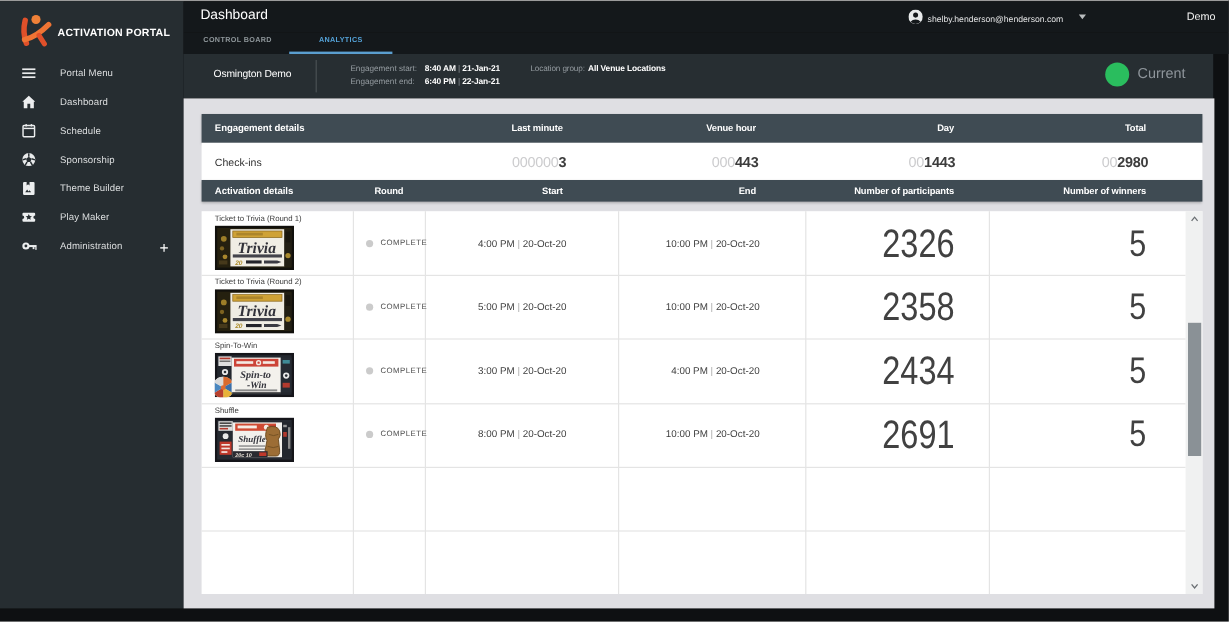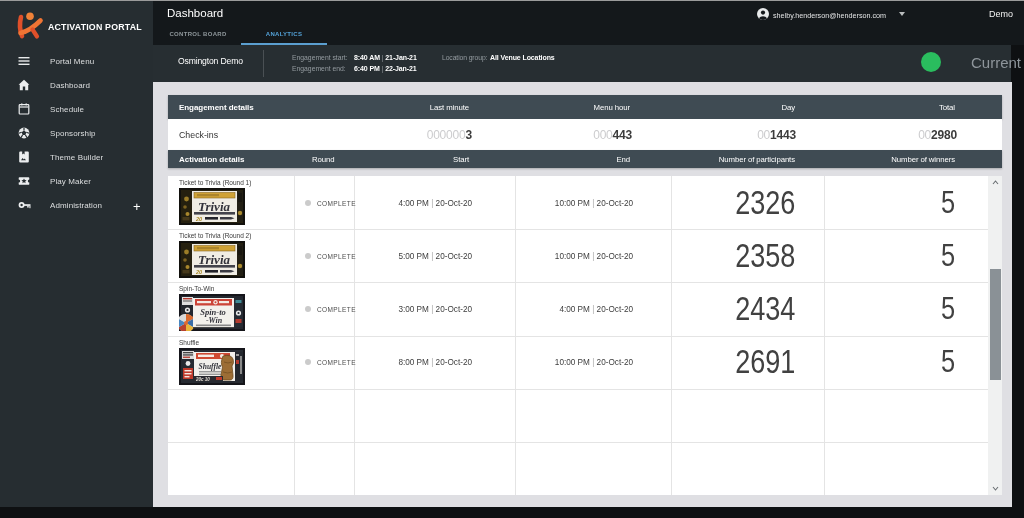--- a/index.html
+++ b/index.html
@@ -23,26 +23,26 @@
   .tab2{position:absolute;left:88px;top:4px;width:86px;text-align:center;font-size:6px;font-weight:bold;letter-spacing:.3px;color:#54a2d8;}
   .tabline{position:absolute;left:88px;top:16px;width:86px;height:2px;background:#5b9fd0;}
   
   .subheader{left:153px;top:45px;width:858px;height:37px;background:#272e32;}
   .sh-name{position:absolute;left:25px;top:11px;font-size:8.6px;font-weight:400;color:#fff;letter-spacing:-.15px;}
   .sh-div{position:absolute;left:110px;top:5px;width:1px;height:27px;background:#4a5054;}
   .sh-lab{position:absolute;font-size:6.8px;color:#959ca1;}
   .sh-val{position:absolute;font-size:7px;font-weight:bold;color:#fff;letter-spacing:-.1px;}
   .sh-val .sep{color:#8b9196;font-weight:400;}
   .grn{position:absolute;left:768px;top:7px;width:20px;height:20px;border-radius:50%;background:#2abd5e;}
-  .cur{position:absolute;left:795px;top:9px;font-size:15px;color:#8e959b;margin-left:23px;}
+  .cur{position:absolute;left:795px;top:9px;font-size:12px;color:#8e959b;}
   
   .content{left:153px;top:82px;width:859px;height:425px;background:#dfdfe3;}
   .thead{position:absolute;left:15px;width:834px;background:#3f4b53;box-shadow:0 1px 2px rgba(0,0,0,.25);}
   .th-left{position:absolute;left:11px;top:50%;transform:translateY(-50%);font-size:8px;font-weight:bold;color:#fff;letter-spacing:-.05px;}
-  .th-r{position:absolute;top:50%;transform:translateY(-50%);font-size:7.8px;font-weight:normal;color:#fff;letter-spacing:-.1px;}
+  .th-r{position:absolute;top:50%;transform:translateY(-50%);font-size:7.8px;font-weight:bold;color:#fff;letter-spacing:-.1px;}
   .checkins{position:absolute;left:15px;top:37px;width:834px;height:31px;background:#fff;}
   .ck-lbl{position:absolute;left:11px;top:50%;transform:translateY(-50%);font-size:8.8px;color:#323232;}
   .num{position:absolute;top:50%;transform:translateY(-50%);font-size:12px;font-weight:600;color:#3c3c3c;letter-spacing:-.2px;}
   .num .z{color:#ccccce;font-weight:400;}
   .rows{position:absolute;left:15px;top:94px;width:834px;height:319px;background:#fff;}
   .vline{position:absolute;top:0;width:1px;height:319px;background:#e4e4e4;}
   .hline{position:absolute;left:0;width:820px;height:1px;background:#e4e4e4;}
   .rname{position:absolute;left:11px;font-size:6.5px;color:#3a3a3a;}
   .thumb{position:absolute;left:11px;width:66px;height:37px;}
   .dot{position:absolute;left:137px;width:6px;height:6px;border-radius:50%;background:#cbcbcb;}
@@ -154,21 +154,21 @@
     <div class="sh-lab" style="left:289px;top:9px;letter-spacing:-.1px">Location group:</div>
       <div class="sh-val" style="left:337px;top:9px">All Venue Locations</div>
     <div class="grn"></div>
     <div class="cur">Current</div>
   </div>
 
   <div class="abs content">
     <div class="thead" style="top:13px;height:24px;">
       <div class="th-left">Engagement details</div>
       <div class="th-r" style="right:533px">Last minute</div>
-      <div class="th-r" style="right:372px">Menu hour</div>
+      <div class="th-r" style="right:372px">Venue hour</div>
       <div class="th-r" style="right:207px">Day</div>
       <div class="th-r" style="right:47px">Total</div>
     </div>
     <div class="checkins">
       <div class="ck-lbl">Check-ins</div>
       <div class="num" style="right:530px"><span class="z">000000</span>3</div>
       <div class="num" style="right:370px"><span class="z">000</span>443</div>
       <div class="num" style="right:206px"><span class="z">00</span>1443</div>
       <div class="num" style="right:45px"><span class="z">00</span>2980</div>
     </div>

